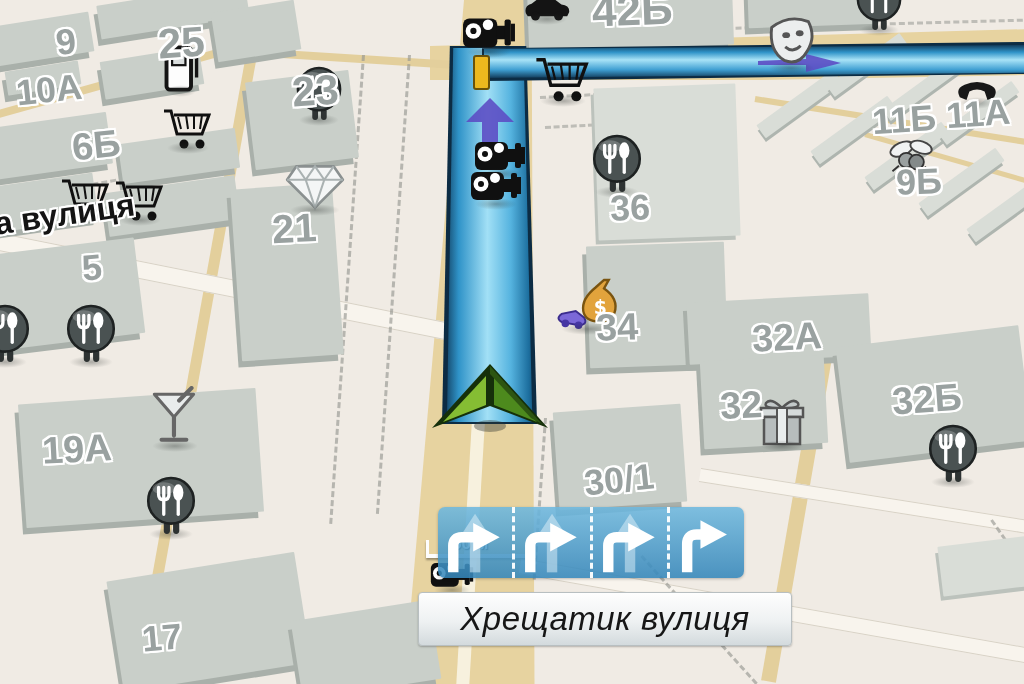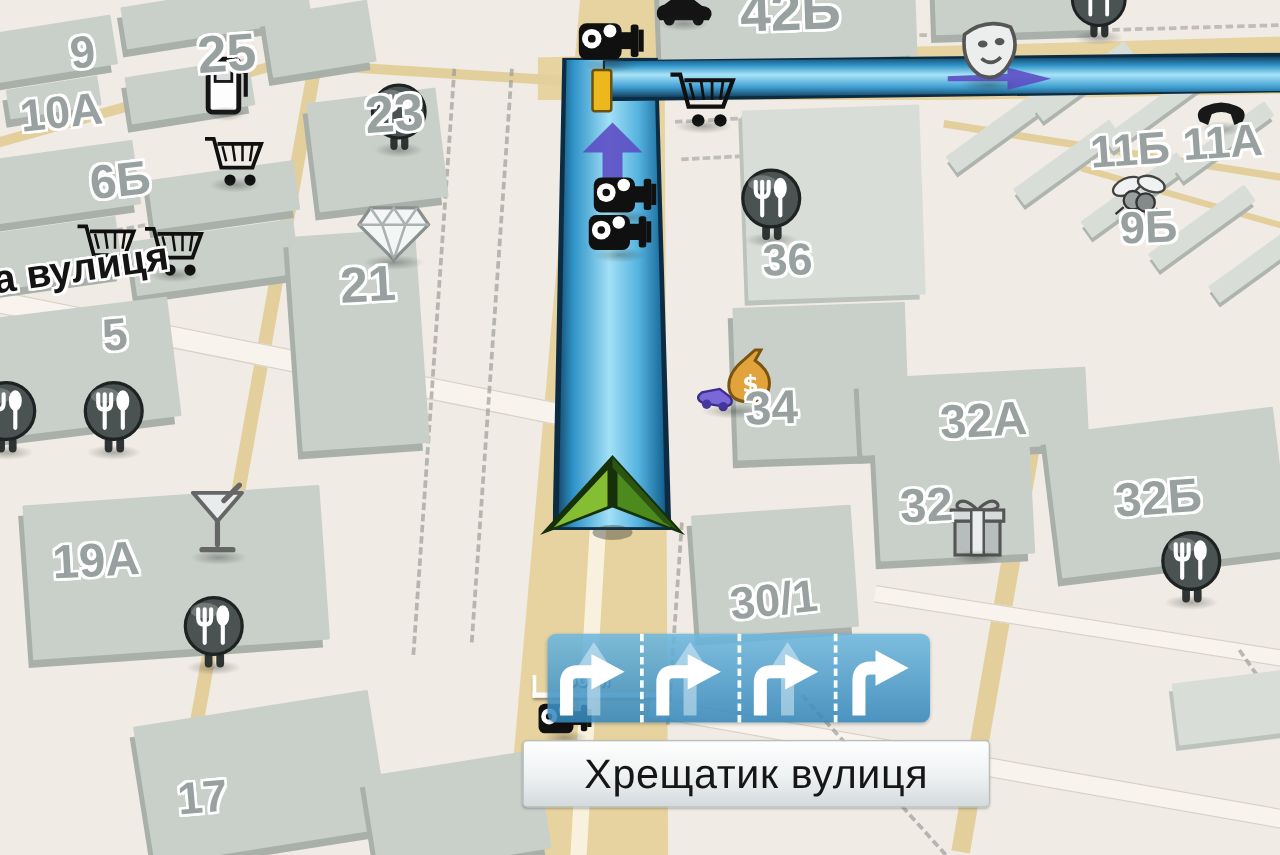--- a/index.html
+++ b/index.html
@@ -46,21 +46,21 @@
   
   #lane-panel{position:absolute;left:438px;top:507px;width:306px;height:71px;z-index:30;border-radius:7px;
     background:linear-gradient(180deg,rgba(110,184,222,.88),rgba(52,134,186,.88));
     box-shadow:0 1px 3px rgba(0,0,0,.25);display:flex;align-items:center;}
   #lane-panel .lane{flex:1;height:100%;display:flex;align-items:center;justify-content:center;position:relative;}
   #lane-panel .lane + .lane{border-left:3px dashed rgba(255,255,255,.95);}
   #lane-panel svg{position:absolute;left:2px;top:2px;}
   
   #street-panel{position:absolute;left:418px;top:592px;width:372px;height:52px;z-index:31;border-radius:4px;
     background:linear-gradient(180deg,#fefefe 0%,#eef1f2 55%,#d3dadd 100%);border:1px solid #b8bfc1;
-    box-shadow:0 1px 2px rgba(0,0,0,.25);display:flex;align-items:center;justify-content:center;}
+    box-shadow:0 1px 2px rgba(0,0,0,.25);display:flex;align-items:center;justify-content:center;font-style:italic;}
   #street-panel .txt{font-size:33px;color:#161616;letter-spacing:.5px;}
 </style>
 </head>
 <body>
 
 <div id="map">
 
   <div class="road-tan" style="left:395px;top:0;width:150px;height:684px;clip-path:polygon(46% 0,91% 0,93% 100%,6% 100%);"></div>
   <div class="abs" style="left:472px;top:420px;width:13px;height:268px;background:#f7f1de;transform:rotate(3.4deg);transform-origin:top center;z-index:1;"></div>
   <div class="road-tan" style="left:430px;top:18px;width:594px;height:62px;clip-path:polygon(0 45%,100% 18%,100% 92%,0 110%);"></div>

